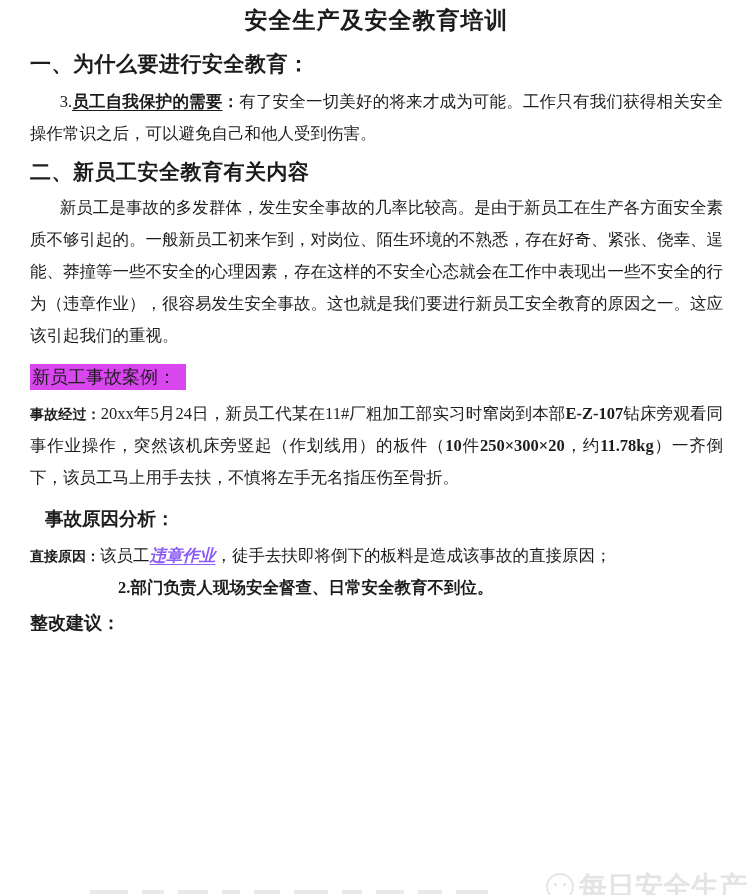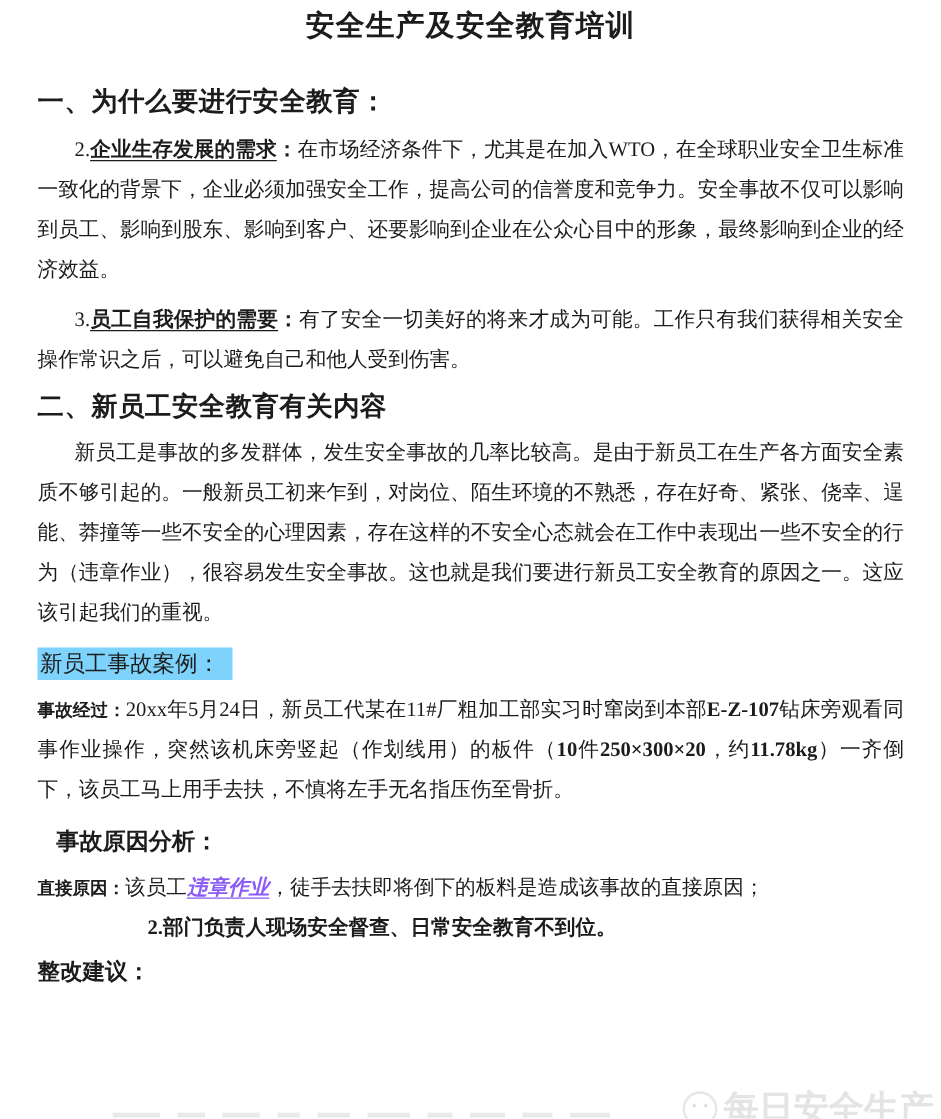--- a/index.html
+++ b/index.html
@@ -14,21 +14,21 @@
     padding: 0 30px;
     overflow: hidden;
   }
   .doc-title {
     margin: 6px 0 0 0;
     font-size: 23px; font-weight: bold;
     line-height: 30px; text-align: center;
     letter-spacing: 1px;
   }
   .sec-heading {
-    margin: 32px 0 0 0;
+    margin: 14px 0 0 0;
     font-family: "Liberation Sans", "DejaVu Sans", sans-serif;
     font-size: 21px; font-weight: bold; line-height: 28px;
     letter-spacing: 0.5px;
   }
   .sec-heading.second { margin-top: 8px; }
   .para {
     margin: 8px 0 0 0;
     font-size: 16.5px; line-height: 32px;
     text-align: justify;
   }
@@ -39,21 +39,21 @@
     font-weight: bold;
     text-decoration: underline;
     text-underline-offset: 3px;
   }
   .label-b { font-weight: bold; }
   .case-heading {
     margin: 12px 0 0 0;
     font-size: 18px; line-height: 26px;
   }
   .case-heading .hl {
-    background: #7dd3fc;
+    background: #d946ef;
     padding: 3px 10px 3px 2px;
   }
   .blabel {
     font-family: "Liberation Sans", "DejaVu Sans", sans-serif;
     font-weight: bold; font-size: 14px;
   }
   .analysis-heading {
     margin: 14px 0 0 15px;
     font-family: Liberation Mono, monospace;
     font-size: 18.5px; font-weight: bold; line-height: 26px;
@@ -110,21 +110,20 @@
 </head>
 <body>
 
 <div class="page">
 
   <h1 class="doc-title">安全生产及安全教育培训</h1>
 
   <h2 class="sec-heading">一、为什么要进行安全教育：</h2>
 
 
-  <p class="para indent"><span class="num">2.</span><span class="label-bu">企业生存发展的需求</span><span class="label-b">：</span><span>在市场经济条件下，尤其是在加入WTO，在全球职业安全卫生标准一致化的背景下，企业必须加强安全工作，提高公司的信誉度和竞争力。安全事故不仅可以影响到员工、影响到股东、影响到客户、还要影响到企业在公众心目中的形象，最终影响到企业的经济效益。</span></p>
 
   <p class="para indent"><span class="num">3.</span><span class="label-bu">员工自我保护的需要</span><span class="label-b">：</span><span>有了安全一切美好的将来才成为可能。工作只有我们获得相关安全操作常识之后，可以避免自己和他人受到伤害。</span></p>
 
   <h2 class="sec-heading second">二、新员工安全教育有关内容</h2>
 
   <p class="para indent tight">新员工是事故的多发群体，发生安全事故的几率比较高。是由于新员工在生产各方面安全素质不够引起的。一般新员工初来乍到，对岗位、陌生环境的不熟悉，存在好奇、紧张、侥幸、逞能、莽撞等一些不安全的心理因素，存在这样的不安全心态就会在工作中表现出一些不安全的行为（违章作业），很容易发生安全事故。这也就是我们要进行新员工安全教育的原因之一。这应该引起我们的重视。</p>
 
   <p class="case-heading"><span class="hl">新员工事故案例：</span></p>
 
   <p class="para"><span class="blabel">事故经过：</span><span>20xx年5月24日，新员工代某在11#厂粗加工部实习时窜岗到本部</span><span class="western-b">E-Z-107</span><span>钻床旁观看同事作业操作，突然该机床旁竖起（作划线用）的板件（</span><span class="western-b">10</span><span>件</span><span class="western-b">250×300×20</span><span>，约</span><span class="western-b">11.78kg</span><span>）一齐倒下，该员工马上用手去扶，不慎将左手无名指压伤至骨折。</span></p>

